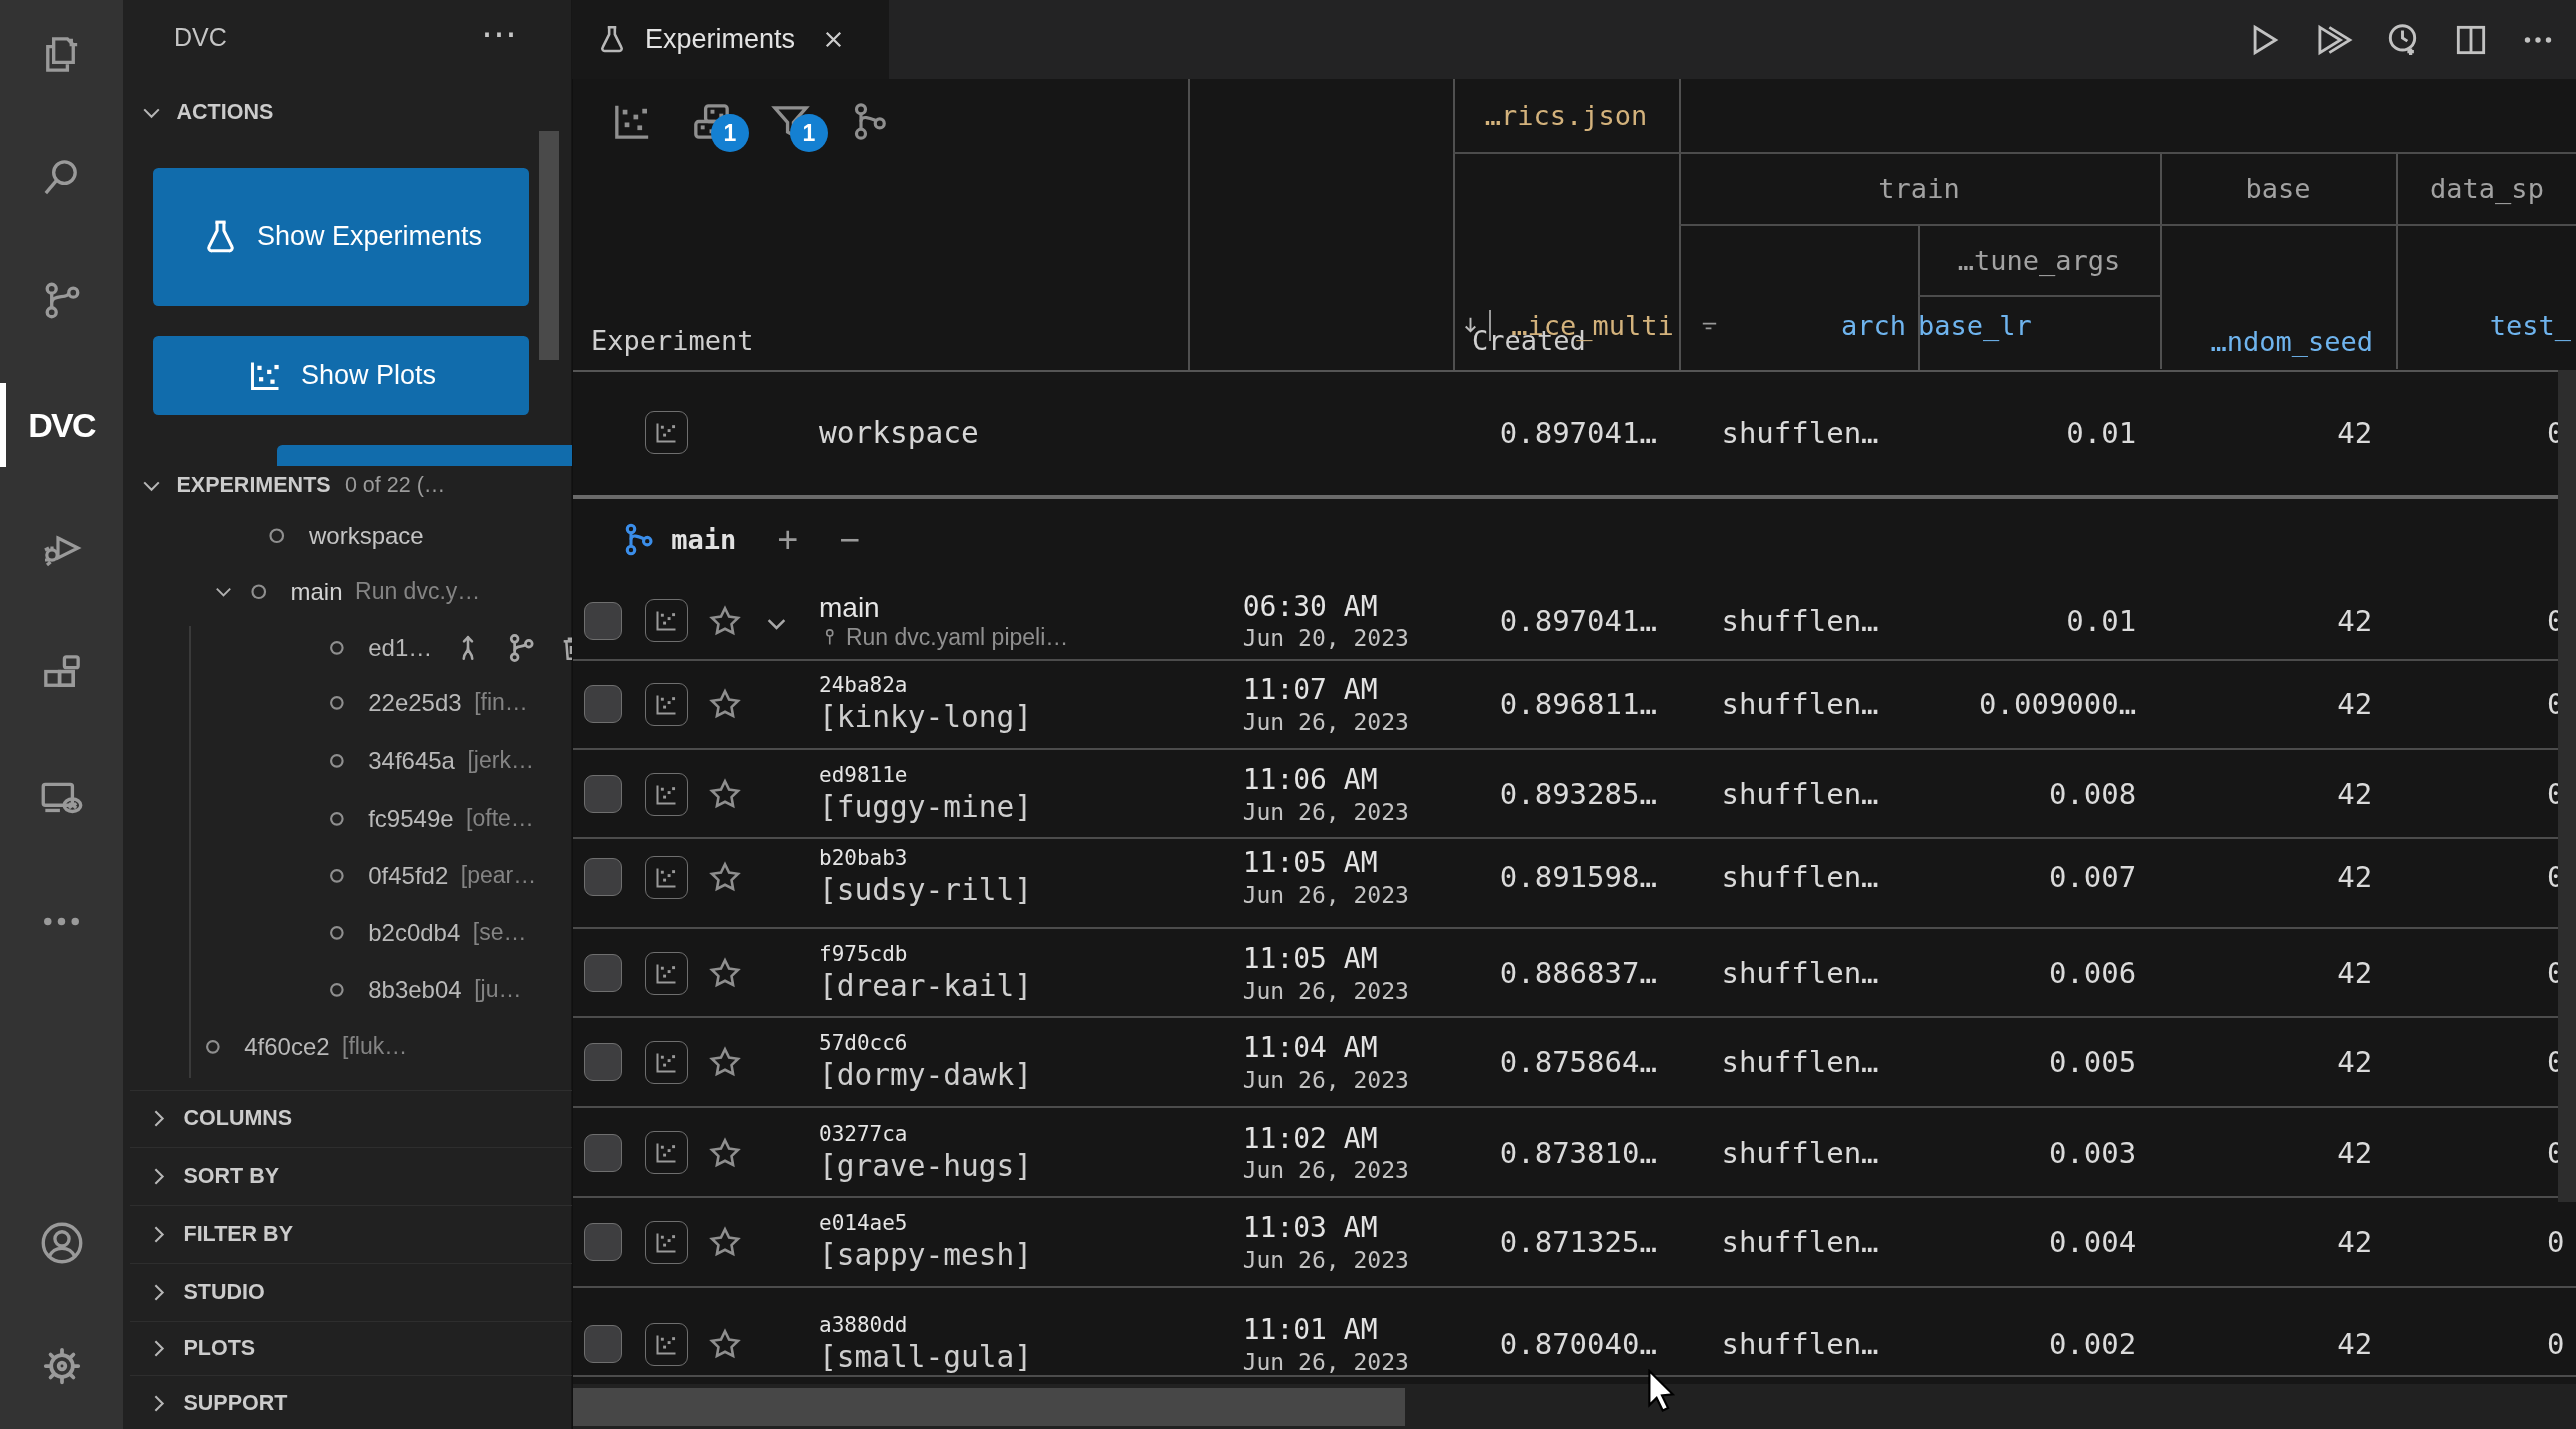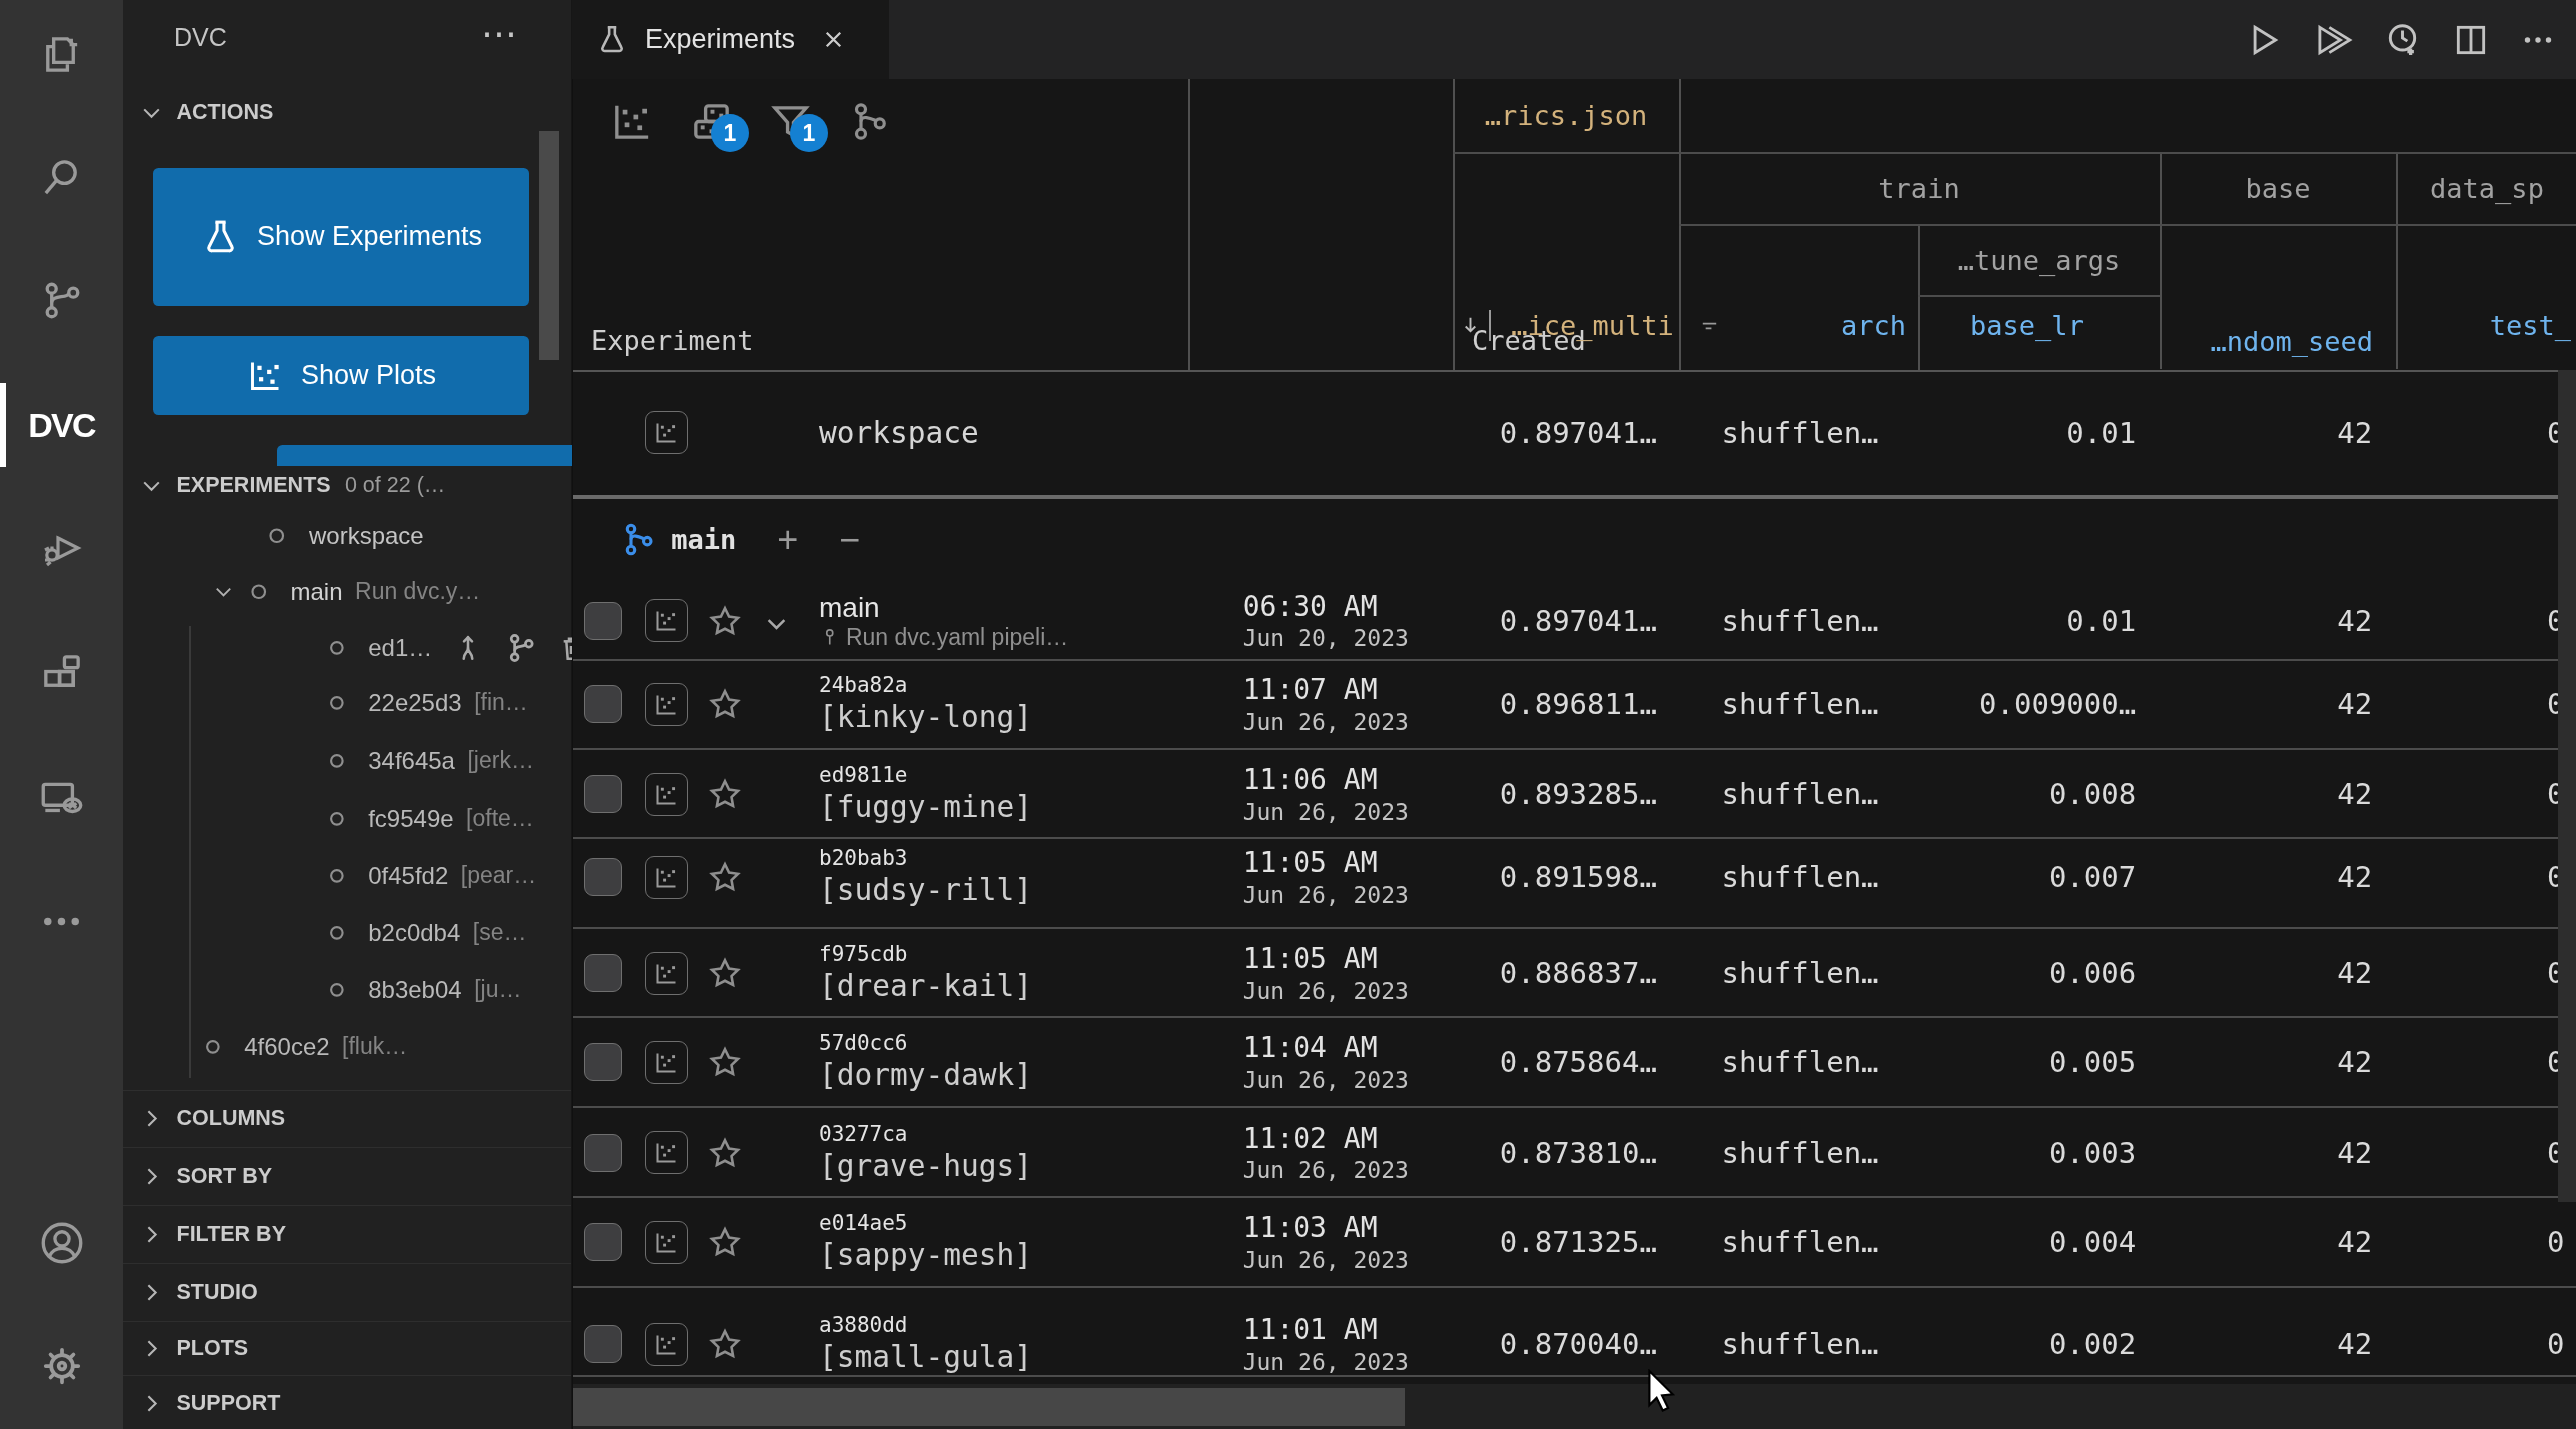--- a/index.html
+++ b/index.html
@@ -30,21 +30,21 @@
   .btn .ic { flex:0 0 auto; }
   .btn .lbl { text-align:left; line-height:1.25; }
   .sb-scroll { position:absolute; left:416px; top:131px; width:19.7px; height:229px; background:#4a4a4a; }
   .count { font-weight:normal; color:#9b9b9b; margin-left:14.3px; font-size:21.5px; white-space:nowrap; overflow:hidden;}
   .tree-item { position:absolute; left:0; width:448px; height:55px; display:flex; align-items:center; }
   .t-circle { color:#8f8f8f; flex:0 0 auto; }
   .t-label { font-size:24px; color:#b9b9b9; margin-left:21.5px; white-space:nowrap; }
   .t-desc  { font-size:23px; color:#848484; margin-left:12.5px; white-space:nowrap; overflow:hidden; }
   .t-act { margin-left:19.7px; color:#a9a9a9; }
   .guide { position:absolute; left:66px; top:626px; width:1.8px; height:452px; background:#3a3a3a; }
-  .collapsed { border-top:1.8px solid #2e2e2e; }
+  .collapsed { border-top:1.8px solid #2e2e2e;margin-left:7px; }
 
   
   #tabbar { left:572px; top:0; width:2004px; height:79px; background:#232324; }
   #tab-active { position:absolute; left:0; top:0; width:317px; height:79px; background:#181818;
                 display:flex; align-items:center; color:#e3e3e3; }
   .tab-label { font-size:27px; margin-left:16px; }
   .editor-actions { position:absolute; right:19.7px; top:0; height:79px; display:flex;
                     align-items:center; gap:30px; color:#c2c2c2; }
 
   
@@ -526,21 +526,21 @@
   </div>
 
   <div class="leaf blue" style="left:1118px; top:215px; width:215px; height:63px; align-items:center; justify-content:flex-end">
     <span style="position:absolute; left:7.2px; color:#9a9a9a">
       <svg width="23" height="23" viewBox="0 0 24 24" stroke="currentColor" stroke-width="2" fill="none">
           <path d="M5 10h14M8 15h6"></path>
         </svg>
     </span>
     <span>arch</span>
   </div>
-  <div class="leaf blue" style="left:1345px; top:215px; width:218px; height:63px; align-items:center; justify-content:center">
+  <div class="leaf blue" style="left:1345px; top:215px; width:218px; height:63px; align-items:center; justify-content:flex-start">
     <span>base_lr</span>
   </div>
   <div class="leaf blue" style="left:1587px; top:215px; width:213px; height:63px; align-items:flex-end; justify-content:flex-end">
     <span>…ndom_seed</span>
   </div>
   <div class="leaf blue" style="left:1832px; top:215px; width:166px; height:63px; align-items:center; justify-content:flex-end">
     <span>test_</span>
   </div>
 
   <div class="row" style="top:291px; height:125px">

